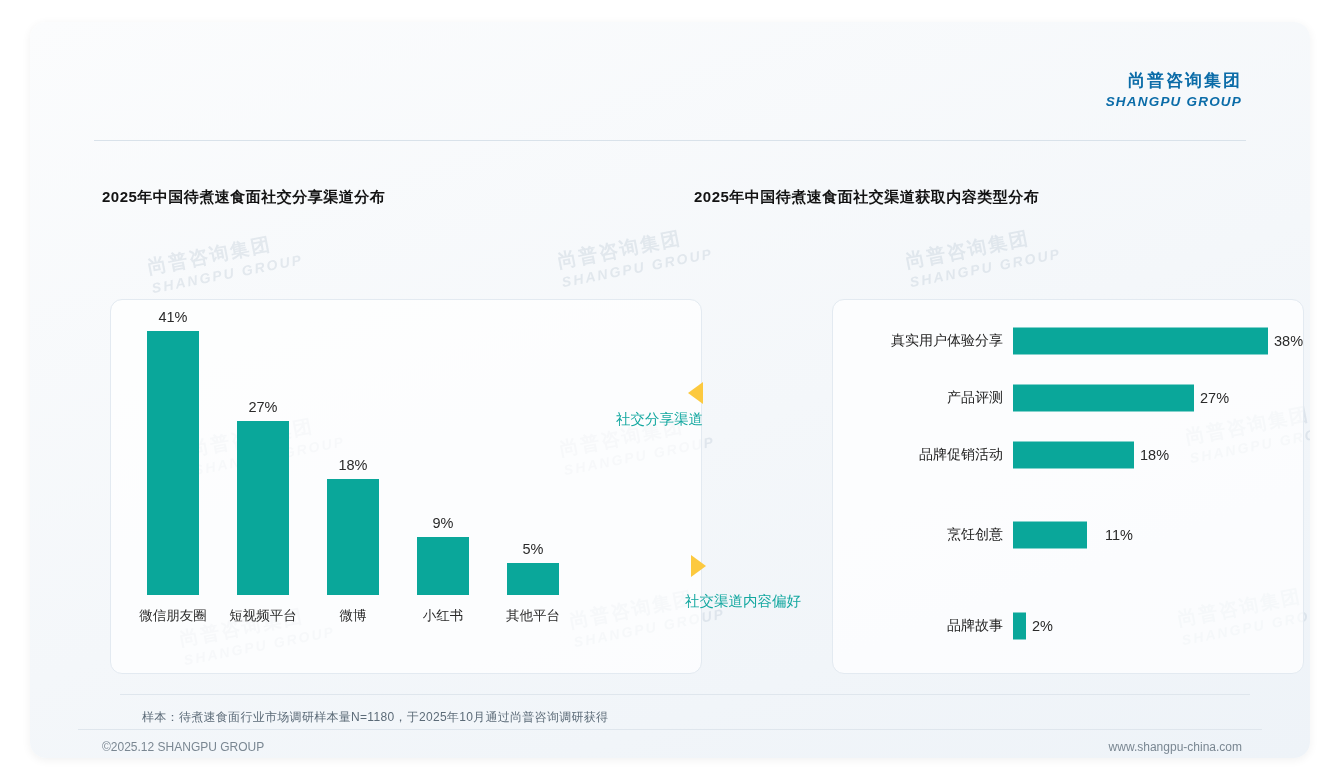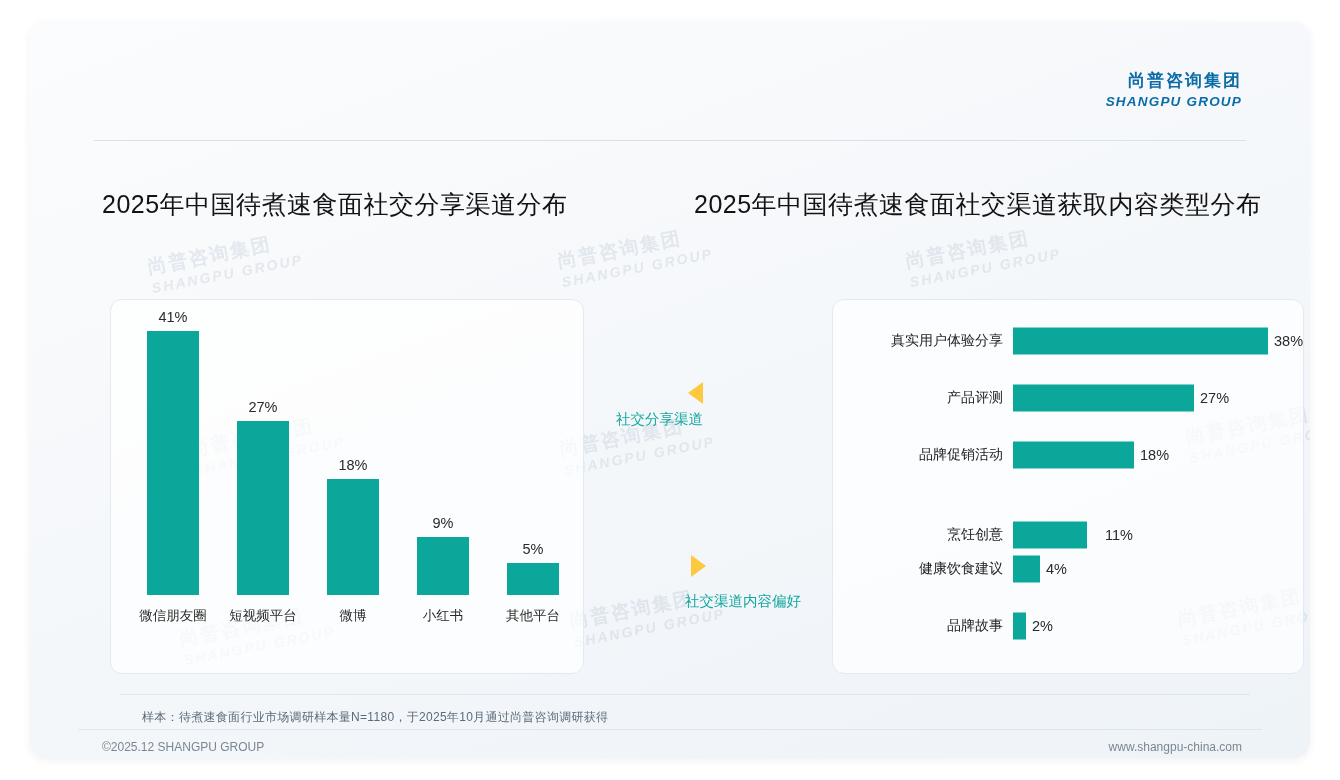--- a/index.html
+++ b/index.html
@@ -36,21 +36,21 @@
   .brand .cn { font-size: 17px; font-weight: bold; letter-spacing: 2px; color:#0b6ca8; }
   .brand .en { font-size: 13.5px; font-weight: bold; font-style: italic; letter-spacing: 1.2px; color:#0b6ca8; margin-top:2px;}
   .header-rule {
     position: absolute; left: 64px; top: 118px; width: 1152px; height: 1px;
     background: #d9e2ea;
   }
 
   
   .panel-title {
     position: absolute;
-    font-size: 25px; font-weight: normal; color: #131313;
+    font-size: 15px; font-weight: bold; color: #131313;
     letter-spacing: .5px;
   }
   #title-left  { left: 72px;  top: 166px; }
   #title-right { left: 664px; top: 166px; }
 
   
   .wm {
     position: absolute;
     color: rgba(125,150,170,0.17);
     font-weight: bold;
@@ -61,21 +61,21 @@
   .wm .l1 { font-size: 19px; letter-spacing: 2px; }
   .wm .l2 { font-size: 14px; letter-spacing: 2.2px; font-style: italic; }
 
   
   .card {
     position: absolute;
     background: rgba(255,255,255,0.72);
     border: 1px solid #e3eaf1;
     border-radius: 12px;
   }
-  #card-left  { left: 80px;  top: 277px; width: 474px; height: 375px; }
+  #card-left  { left: 80px;  top: 277px; width: 592px; height: 375px; }
   #card-right { left: 802px; top: 277px; width: 472px; height: 375px; }
 
   
   .vbars { position: absolute; left: 0; top: 0; width: 100%; height: 100%; }
   .vbar-group {
     position: absolute; bottom: 78px; width: 52px;
     text-align: center;
   }
   .vbar {
     width: 52px; background: #0aa79a; margin: 0 auto;
@@ -245,25 +245,20 @@
         <div class="hrow" style="top: 140px;">
           <div class="hlab">品牌促销活动</div>
           <div class="hbar" style="width: 121px; background: rgb(10, 167, 154);"></div>
           <div class="hval" style="left: 307px;">18%</div>
         </div>
         <div class="hrow" style="top: 197px; margin-top: 23px;">
           <div class="hlab">烹饪创意</div>
           <div class="hbar" style="width: 74px; background: rgb(10, 167, 154);"></div>
           <div class="hval" style="left: 272px;">11%</div>
         </div>
-        <div class="hrow" style="top: 254px;">
-          <div class="hlab">健康饮食建议</div>
-          <div class="hbar" style="width: 27px; background: rgb(10, 167, 154);"></div>
-          <div class="hval" style="left: 213px;">4%</div>
-        </div>
         <div class="hrow" style="top: 311px;">
           <div class="hlab">品牌故事</div>
           <div class="hbar" style="width: 13px; background: rgb(10, 167, 154);"></div>
           <div class="hval" style="left: 199px;">2%</div>
         </div>
       </div>
   </div>
 
   <div class="anno" id="anno-1">
     <div class="tri-left"></div>

